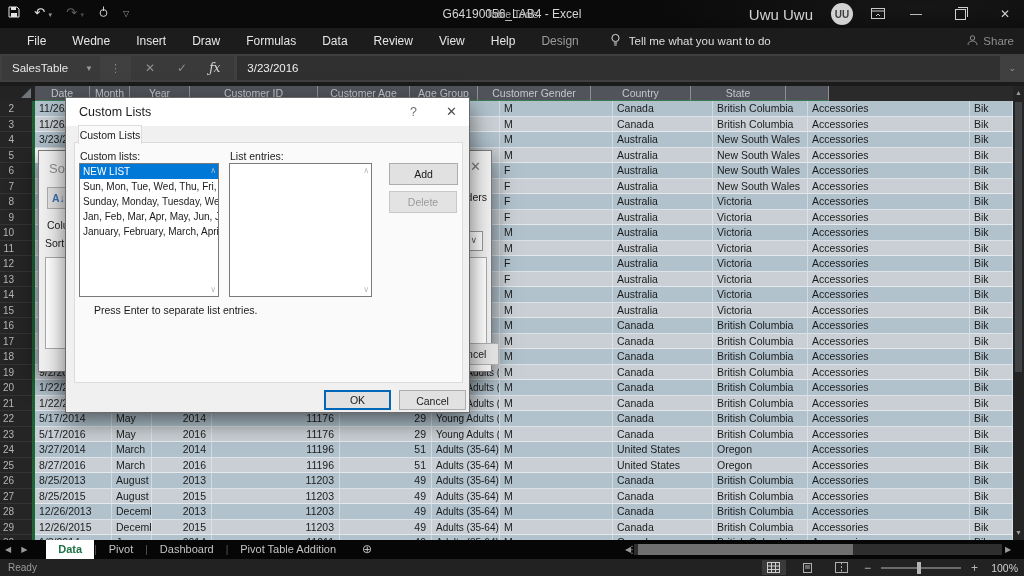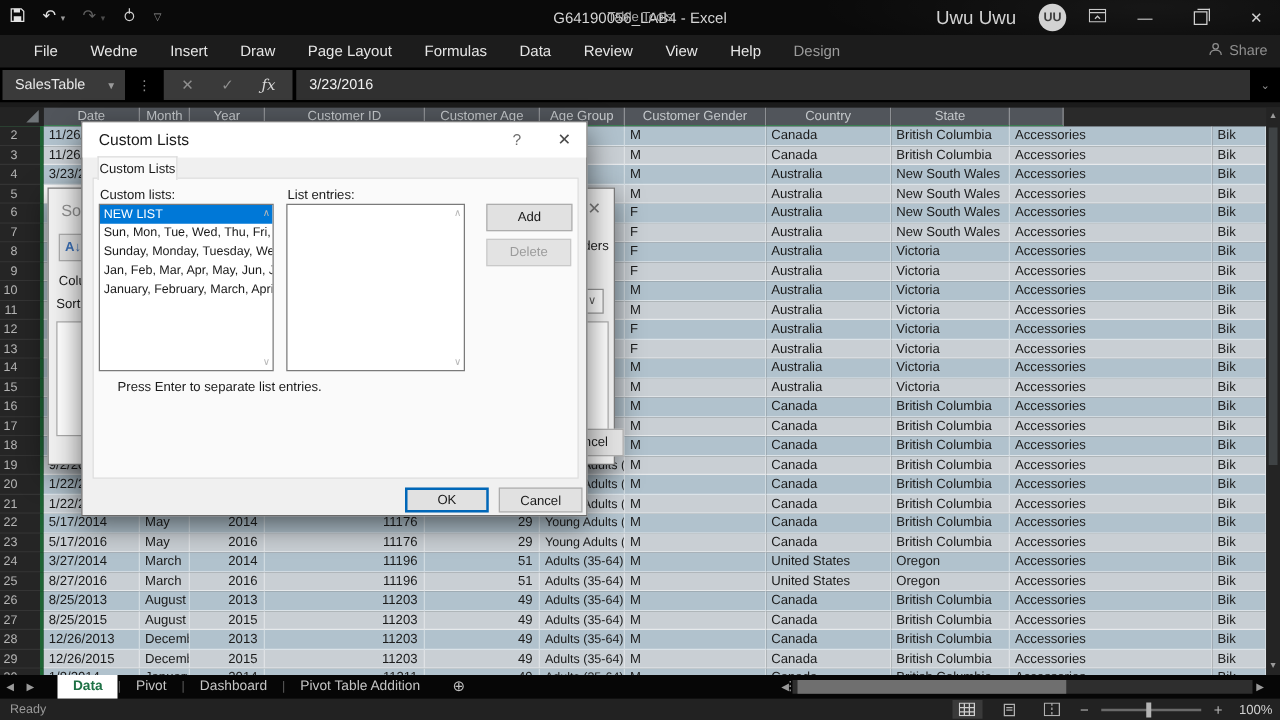--- a/index.html
+++ b/index.html
@@ -28,21 +28,21 @@
 
   
   #ribbon{position:absolute;left:0;top:28px;width:1024px;height:26px;background:#1c1c1c;display:flex;align-items:center;}
   #ribbon-tabs{display:flex;align-items:center;padding-left:14px;gap:0;}
   .rtab{font-size:12px;color:#e6e6e6;padding:0 13px;line-height:26px;white-space:nowrap;}
   .rtab.ctx{color:#9b9b9b;}
   #tellme{display:flex;align-items:center;gap:8px;margin-left:18px;color:#dedede;font-size:11.5px;}
   #share{position:absolute;right:10px;display:flex;align-items:center;gap:5px;color:#8f8f8f;font-size:11.5px;}
 
   
-  #fbar{position:absolute;left:0;top:54px;width:1024px;height:28px;background:#000000;display:flex;align-items:center;}
+  #fbar{position:absolute;left:0;top:54px;width:1024px;height:28px;background:#404040;display:flex;align-items:center;}
   #namebox{width:88px;height:24px;margin-left:2px;background:#3a3a3a;color:#e8e8e8;font-size:11.5px;
       display:flex;align-items:center;padding-left:10px;}
   #namebox .dd{margin-left:auto;margin-right:7px;color:#9a9a9a;font-size:8px;}
   #fbar .dots{color:#8a8a8a;margin:0 10px;font-size:11px;}
   #fxbox{height:24px;background:#3a3a3a;display:flex;align-items:center;gap:22px;padding:0 14px;color:#8f8f8f;font-size:12px;}
   #fxbox .fx{color:#d8d8d8;font-style:italic;font-family:"DejaVu Serif",serif;}
   #fvalue{flex:1;height:24px;margin-left:3px;background:#303030;color:#f0f0f0;font-size:11.5px;
       display:flex;align-items:center;padding-left:10px;}
   #fbar .expand{color:#9a9a9a;font-size:9px;padding:0 8px;}
 
@@ -182,28 +182,37 @@
       <span class="winctl">✕</span>
     </div>
   </div>
 
   <div id="ribbon">
     <div id="ribbon-tabs">
         <span class="rtab">File</span>
         <span class="rtab">Wedne</span>
         <span class="rtab">Insert</span>
         <span class="rtab">Draw</span>
-        <span class="rtab">Page Layout</span>
         <span class="rtab">Formulas</span>
         <span class="rtab">Data</span>
         <span class="rtab">Review</span>
         <span class="rtab">View</span>
         <span class="rtab">Help</span>
         <span class="rtab ctx">Design</span>
       </div>
+    <div id="tellme">
+      <span>
+        <svg width="11" height="14" viewBox="0 0 11 14">
+            <circle cx="5.5" cy="5" r="3.6" fill="none" stroke="#d9d9d9"></circle>
+            <line x1="3.8" y1="10" x2="7.2" y2="10" stroke="#d9d9d9"></line>
+            <line x1="4.2" y1="12" x2="6.8" y2="12" stroke="#d9d9d9"></line>
+          </svg>
+      </span>
+      <span>Tell me what you want to do</span>
+    </div>
     <div id="share">
       <span>
         <svg width="11" height="11" viewBox="0 0 11 11">
             <circle cx="5.5" cy="3" r="2.2" fill="none" stroke="#8f8f8f"></circle>
             <path d="M1 10c0-2.5 2-4 4.5-4s4.5 1.5 4.5 4" fill="none" stroke="#8f8f8f"></path>
           </svg>
       </span>
       <span>Share</span>
     </div>
   </div>
@@ -225,21 +234,21 @@
     <span class="expand">⌄</span>
   </div>
 
   <div class="abs" style="left:0;top:82px;width:1024px;height:4px;background:#1b1b1b;"></div>
 
   <div id="sheet">
     <div id="sheet-header">
       <div id="corner">
           <div class="tri"></div>
         </div>
-    <div class="hcell" style="width: 77px;">Date</div>
+    <div class="hcell" style="width: 55px;">Date</div>
         <div class="hcell" style="width: 40px;">Month</div>
         <div class="hcell" style="width: 60px;">Year</div>
         <div class="hcell" style="width: 128px;">Customer ID</div>
         <div class="hcell" style="width: 92px;">Customer Age</div>
         <div class="hcell" style="width: 68px;">Age Group</div>
         <div class="hcell" style="width: 113px;">Customer Gender</div>
         <div class="hcell" style="width: 100px;">Country</div>
         <div class="hcell" style="width: 95px;">State</div>
         <div class="hcell" style="width: 43px;"></div>
       </div>

